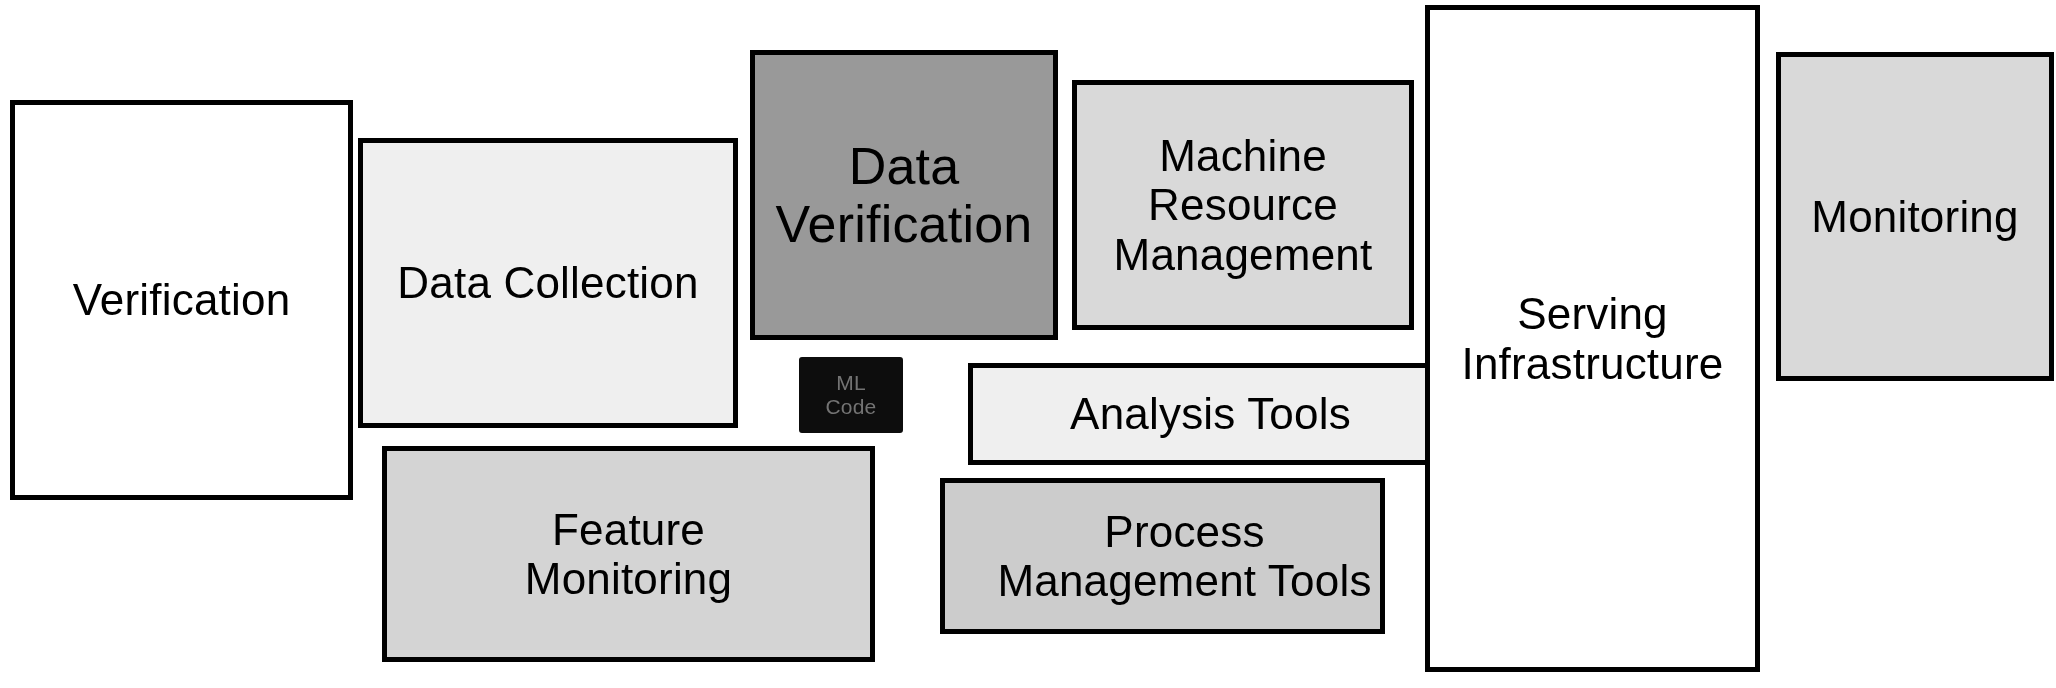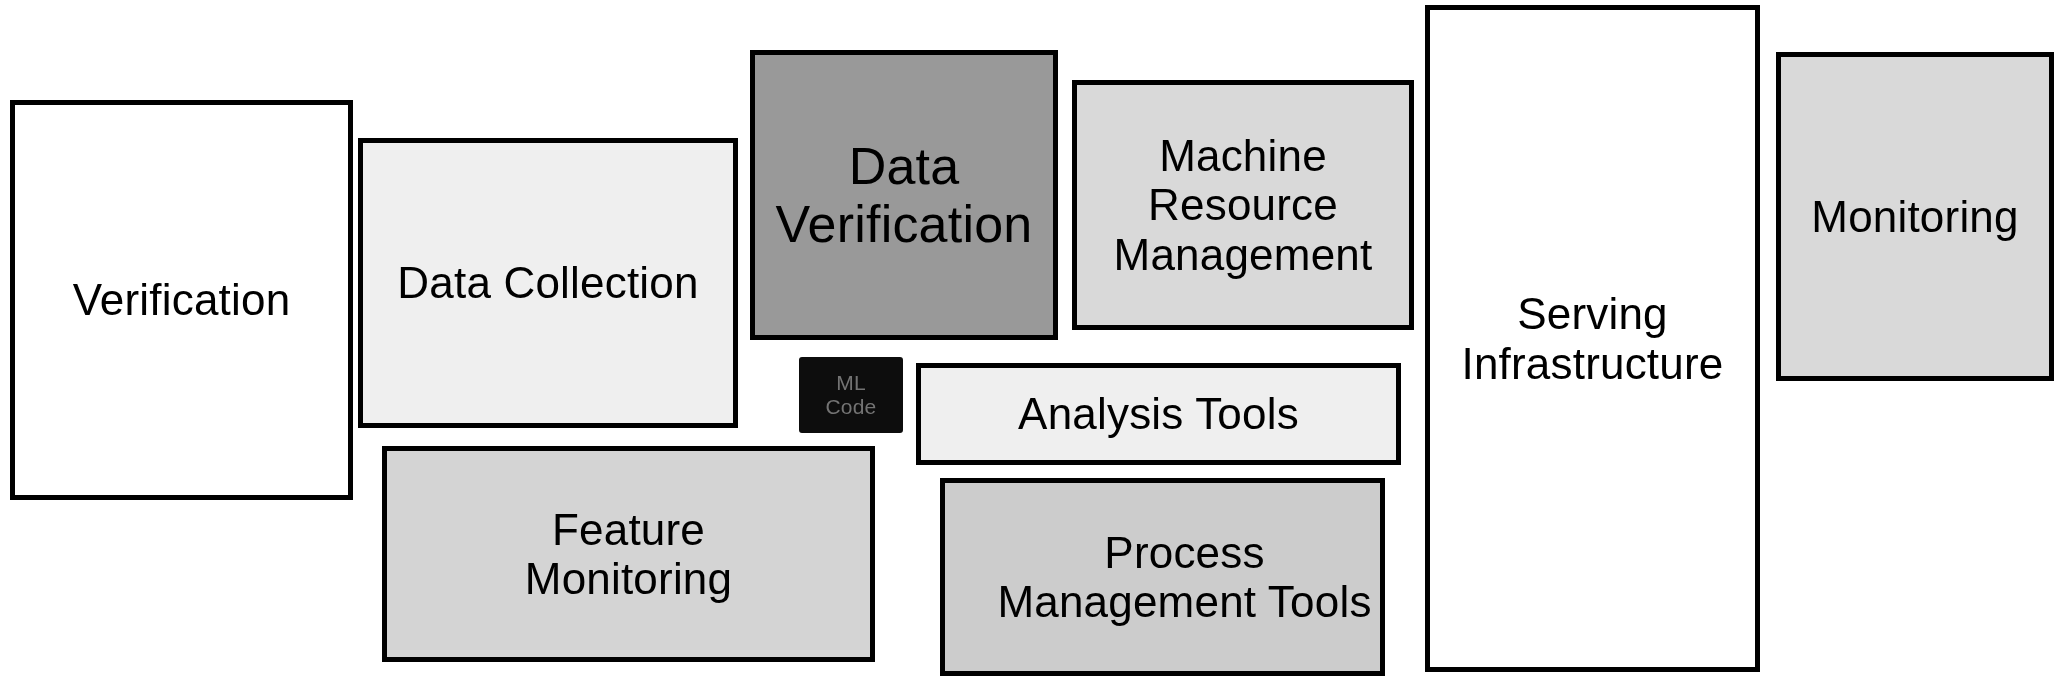--- a/index.html
+++ b/index.html
@@ -35,22 +35,22 @@
     display: block;
     width: 100%;
     white-space: pre-line;
   }
   
   .n-configuration                { left: 10px;   top: 100px; width: 343px; height: 400px; background:#ffffff; font-size: 44px; }
   .n-data-collection              { left: 358px;  top: 138px; width: 380px; height: 290px; background:#efefef; font-size: 44px; }
   .n-data-verification            { left: 750px;  top: 50px;  width: 308px; height: 290px; background:#999999; font-size: 52px; }
   .n-ml-code                      { left: 799px;  top: 357px; width: 104px; height: 76px;  background:#0d0d0d; border-width:4px; border-color:#0d0d0d; color:#737373; font-size: 21px; border-radius: 3px; }
   .n-machine-resource-management  { left: 1072px; top: 80px;  width: 342px; height: 250px; background:#d9d9d9; font-size: 44px; }
-  .n-analysis-tools               { left: 916px;  top: 363px; width: 485px; height: 102px; background:#efefef; font-size: 44px; justify-content: center; }
-  .n-process-management-tools     { left: 940px;  top: 478px; width: 445px; height: 198px; background:#cccccc; font-size: 44px; padding-left: 44px; }
+  .n-analysis-tools               { left: 968px;  top: 363px; width: 485px; height: 102px; background:#efefef; font-size: 44px; justify-content: center; }
+  .n-process-management-tools     { left: 940px;  top: 478px; width: 445px; height: 156px; background:#cccccc; font-size: 44px; padding-left: 44px; }
   .n-feature-extraction           { left: 382px;  top: 446px; width: 493px; height: 216px; background:#d4d4d4; font-size: 44px; }
   .n-serving-infrastructure       { left: 1425px; top: 5px;   width: 335px; height: 667px; background:#ffffff; font-size: 44px; }
   .n-monitoring                   { left: 1768px; top: 52px;  width: 278px; height: 329px; background:#d9d9d9; font-size: 44px; margin-left: 8px; }
 </style>
 </head>
 <body>
 
 <div id="canvas">
 
   <div class="node n-configuration">

